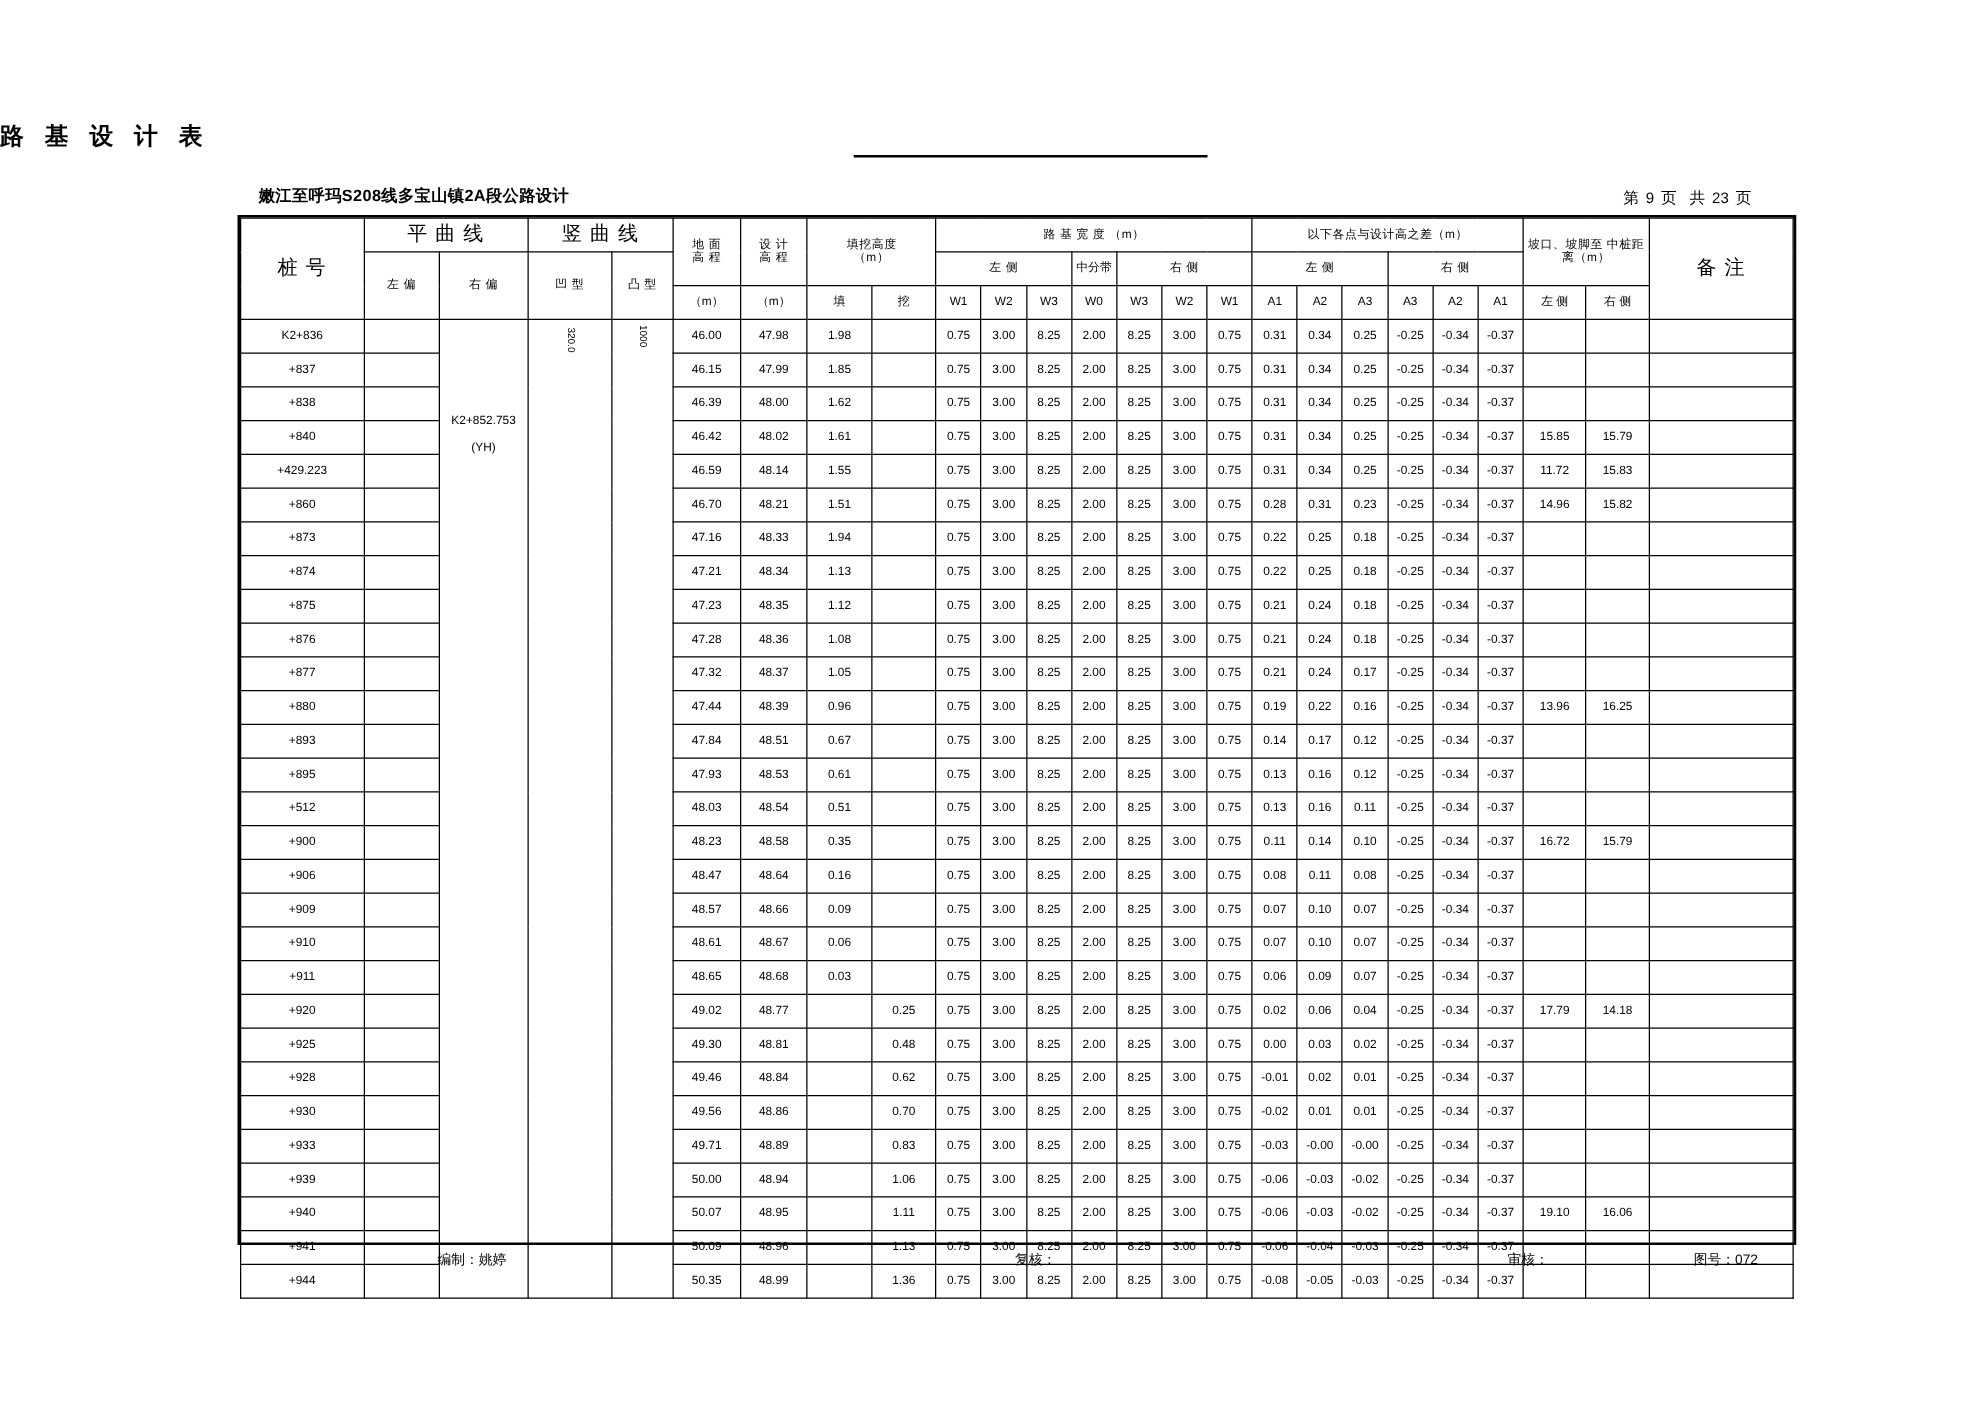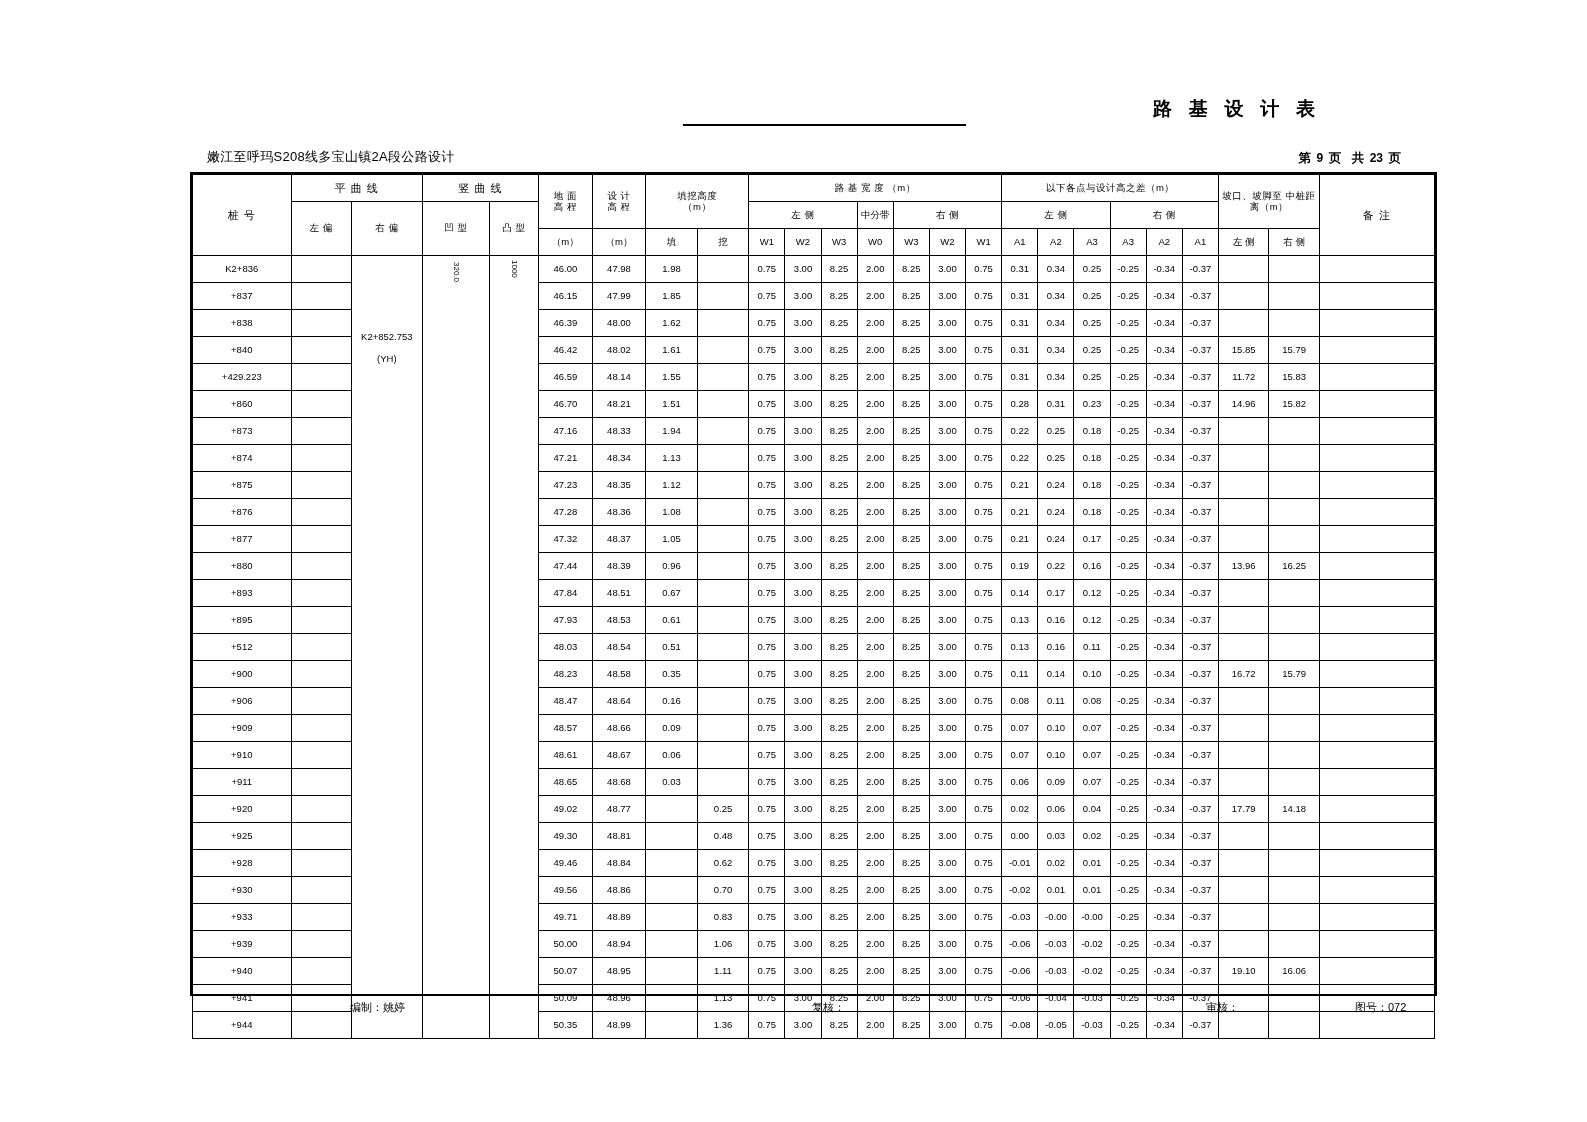--- a/index.html
+++ b/index.html
@@ -19,48 +19,48 @@
     position: absolute;
     left: 0; top: 0;
     width: 1587px;
     height: 1122px;
   }
   .title {
     position: absolute;
     top: 96px;
     left: 0;
     width: 1321px;
-    text-align: right;
+    text-align: left;
     font-size: 19px;
     letter-spacing: 6px;
     font-weight: bold;
     font-family: "Liberation Serif", serif;
   }
   .title-underline {
     position: absolute;
     top: 124px;
     left: 683px;
     width: 283px;
     height: 2px;
     background: #000;
   }
   .proj {
     position: absolute;
     top: 148px;
     left: 207px;
     font-size: 13px;
-    font-weight: normal;
+    font-weight: bold;
     letter-spacing: 0.3px;
   }
   .pageno {
     position: absolute;
     top: 150px;
     right: 186px;
     font-size: 12.5px;
-    font-weight: bold;
+    font-weight: normal;
   }
   .pageno span.num { font-size: 12px; padding: 0 2px; }
 
   table.main {
     position: absolute;
     top: 174px;
     left: 192px;
     width: 1243px;
     border-collapse: collapse;
     table-layout: fixed;
@@ -69,21 +69,21 @@
     border: 1px solid #000;
     font-size: 9.5px;
     text-align: center;
     vertical-align: middle;
     font-weight: normal;
     padding: 0;
     height: 26px;
     line-height: 1.1;
   }
   table.main .hdr {
-    font-size: 11px;
+    font-size: 16px;
     letter-spacing: 1px;
   }
   table.main .hdr-sm {
     font-size: 9.5px;
     letter-spacing: 0.5px;
   }
   table.main .unit {
     font-size: 9.5px;
   }
   

